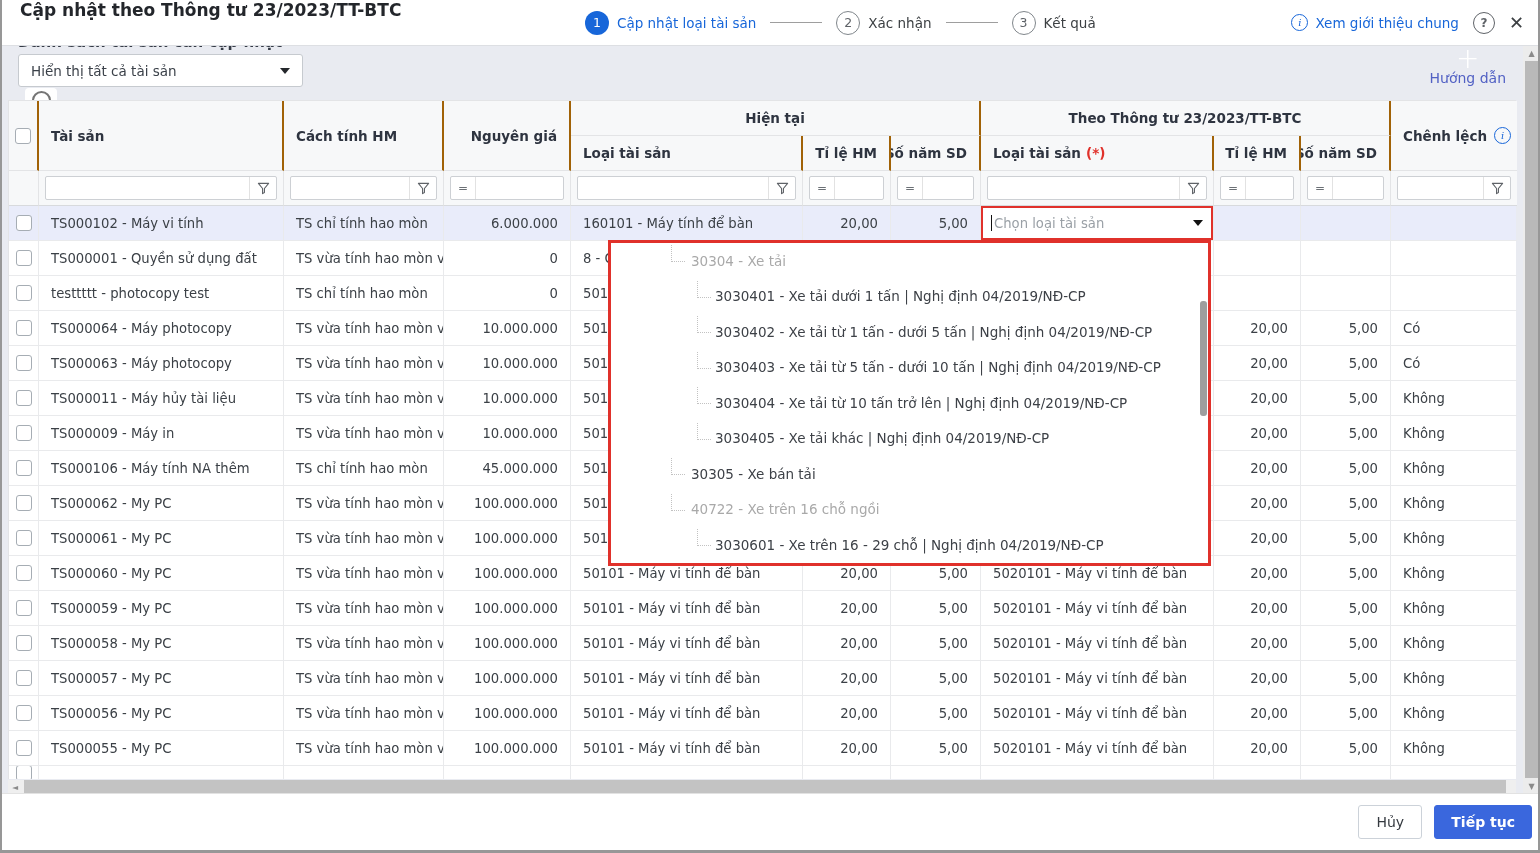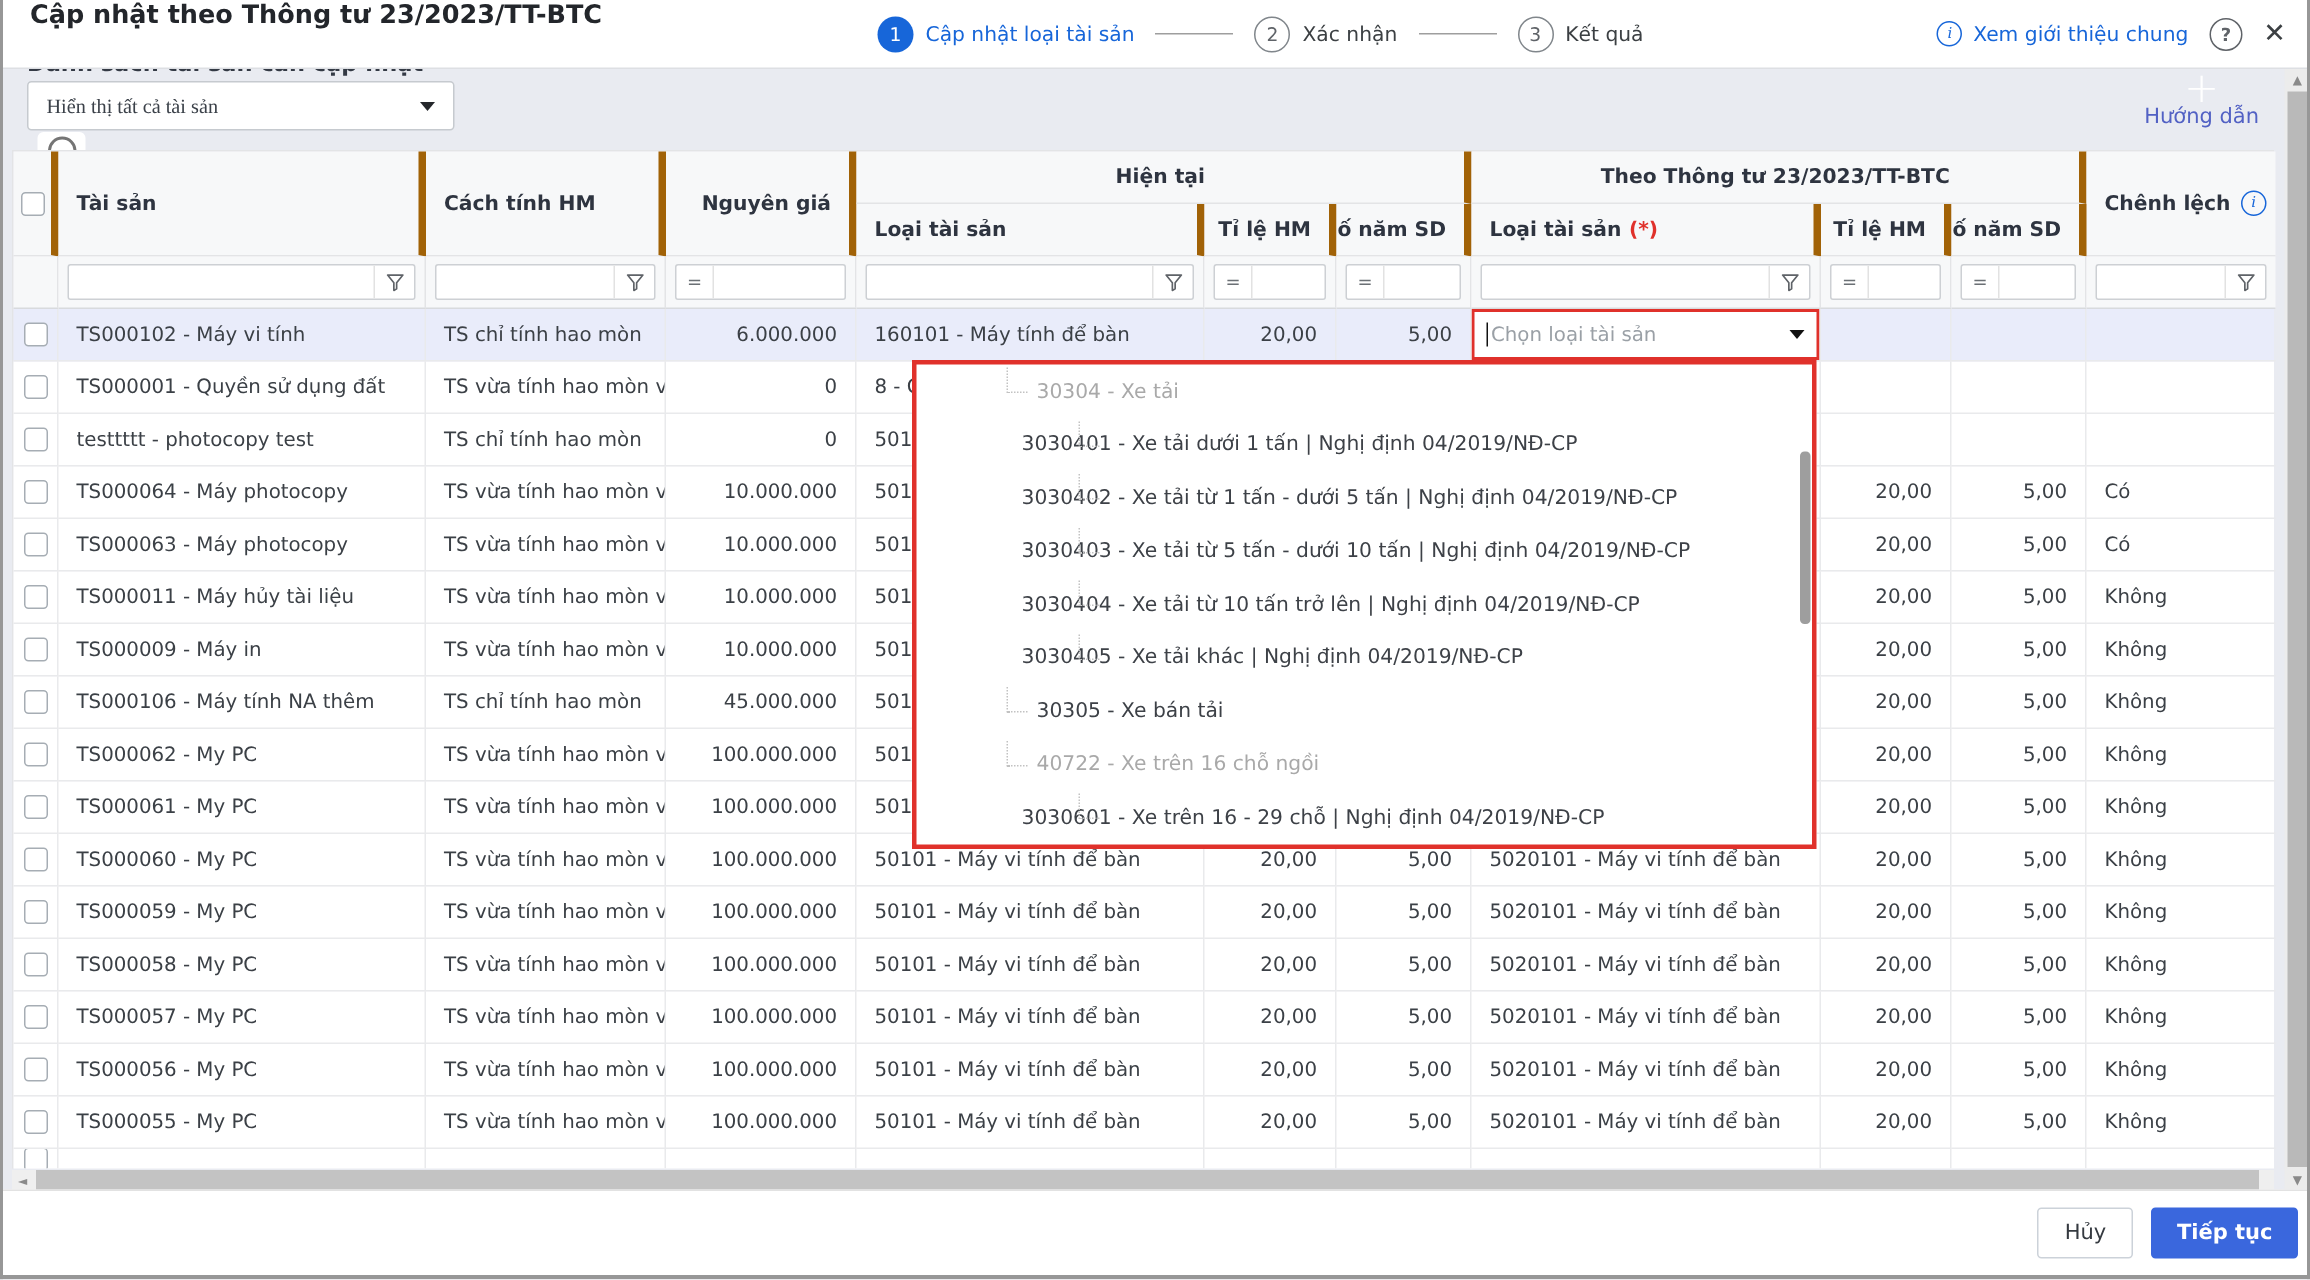--- a/index.html
+++ b/index.html
@@ -27,35 +27,35 @@
   .i-circle{width:15px;height:15px;border:1.4px solid #1766d9;border-radius:50%;font-size:10px;display:flex;
             align-items:center;justify-content:center;font-style:italic;font-family:"DejaVu Serif",serif;flex:none;}
   .q-circle{width:20px;height:20px;border:1.5px solid #5f6368;color:#5f6368;border-radius:50%;font-size:12px;
             display:flex;align-items:center;justify-content:center;font-weight:bold;cursor:pointer;}
   .x-icon{font-size:18px;color:#3c4043;cursor:pointer;line-height:1;}
 
   
   .section-title{position:absolute;left:18px;top:33px;font-size:15px;font-weight:bold;color:#343a45;z-index:5;white-space:nowrap;}
   .display-select{position:absolute;left:18px;top:54px;width:285px;height:33px;background:#fff;border:1px solid #c6cacf;
                   border-radius:3px;display:flex;align-items:center;padding:15px 12px;font-size:13.5px;color:#3b4149;
-                  z-index:5;box-sizing:border-box;cursor:pointer;font-family:Liberation Serif, serif;}
+                  z-index:5;box-sizing:border-box;cursor:pointer;}
   .sel-caret{margin-left:auto;width:0;height:0;border-left:5px solid transparent;border-right:5px solid transparent;
              border-top:6px solid #24272b;}
   .clipped-circle{position:absolute;left:25px;top:88px;width:32px;height:12px;background:#fff;border-radius:4px 4px 0 0;
                   overflow:hidden;z-index:4;}
   .clipped-circle span{position:absolute;left:7px;top:3px;width:15px;height:15px;border:2px solid #757575;border-radius:50%;display:block;}
   .guide{position:absolute;right:34px;top:49px;display:flex;flex-direction:column;align-items:center;z-index:5;cursor:pointer;}
   .plus{color:#fff;font-size:28px;line-height:20px;height:20px;font-weight:200;}
   .guide-label{color:#5261c4;font-size:14px;margin-top:1px;white-space:nowrap;}
 
   
   .table{--cols:30px 245px 160px 127px 232px 88px 90px 233px 87px 90px 126px;
          position:absolute;left:8px;top:100px;width:1508px;z-index:10;border-left:1px solid #e3e4e6;border-top:1px solid #e3e4e6;box-sizing:border-box;}
   .thead{display:grid;grid-template-columns:var(--cols);grid-template-rows:35px 35px;}
-  .th{border-right:5px solid #a16207;border-bottom:1px solid #e3e4e6;display:flex;align-items:center;padding:0 12px;
+  .th{border-right:2px solid #a16207;border-bottom:1px solid #e3e4e6;display:flex;align-items:center;padding:0 12px;
       font-size:13.5px;font-weight:bold;color:#2e3440;box-sizing:border-box;background:#f7f8f9;white-space:nowrap;overflow:hidden;}
   .th.chk{grid-row:1/3;grid-column:1;justify-content:center;padding:0;}
   .th.asset{grid-row:1/3;grid-column:2;}
   .th.method{grid-row:1/3;grid-column:3;}
   .th.cost{grid-row:1/3;grid-column:4;justify-content:flex-end;}
   .th.g-cur{grid-row:1;grid-column:5/8;justify-content:center;}
   .th.g-new{grid-row:1;grid-column:8/11;justify-content:center;}
   .th.diffh{grid-row:1/3;grid-column:11;border-right:none;}
   .th.s-type{grid-row:2;grid-column:5;}
   .th.s-rate1{grid-row:2;grid-column:6;justify-content:flex-end;}
@@ -92,21 +92,21 @@
   .caret-bar{width:1px;height:16px;background:#111;margin-right:2px;flex:none;}
   .combo-ph{color:#9aa0a6;font-size:13.2px;flex:1;overflow:hidden;white-space:nowrap;}
   .combo-arrow{width:0;height:0;border-left:5px solid transparent;border-right:5px solid transparent;border-top:6px solid #111;flex:none;}
 
   
   .dd-panel{position:absolute;left:608px;top:240px;width:603px;height:326px;background:#fff;border:3px solid #e0312b;
             box-sizing:border-box;z-index:30;overflow:hidden;}
   .dd-item{height:35.5px;display:flex;align-items:center;position:relative;font-size:13.5px;color:#3d4147;white-space:nowrap;cursor:pointer;}
   .dd-item.muted{color:#a9a9a9;cursor:default;}
   .dd-item.lv1{padding-left:80px;}
-  .dd-item.lv2{padding-left:48px;margin-left:22px;}
+  .dd-item.lv2{padding-left:104px;}
   .tree-elbow{position:absolute;width:13px;height:16px;border-left:1px dotted #c2c2c2;border-bottom:1px dotted #c2c2c2;top:2px;}
   .lv1 .tree-elbow{left:60px;}
   .lv2 .tree-elbow{left:86px;}
   .dd-scroll{position:absolute;right:1px;top:58px;width:7px;height:115px;background:#9e9e9e;border-radius:3px;}
 
   
   .hscroll{position:absolute;left:8px;top:780px;width:1508px;height:14px;background:#efefef;z-index:12;}
   .h-arrow{position:absolute;left:0;top:0;width:14px;height:14px;display:flex;align-items:center;justify-content:center;
            color:#8a8a8a;font-size:8px;cursor:pointer;}
   .h-thumb{position:absolute;left:16px;right:10px;top:0;height:14px;background:#c3c3c3;cursor:grab;}

